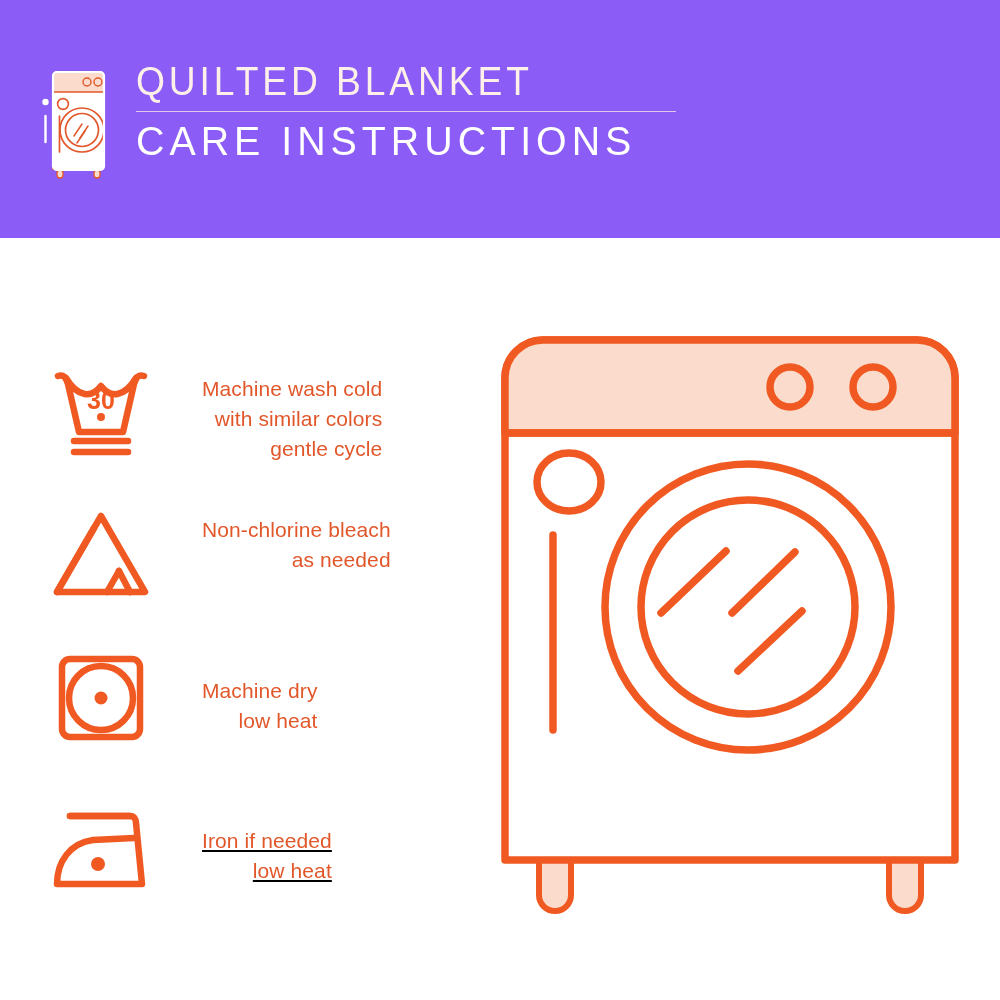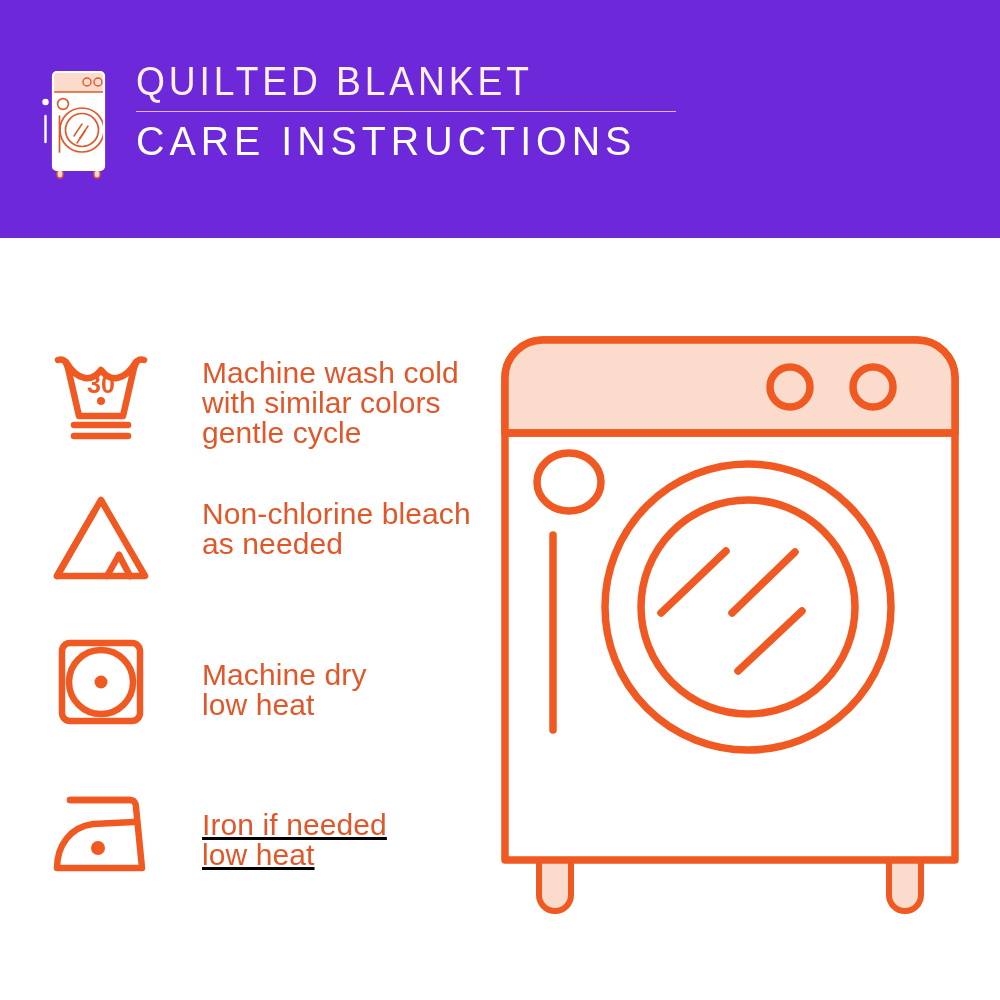--- a/index.html
+++ b/index.html
@@ -14,21 +14,21 @@
     overflow: hidden;
     position: relative;
   }
 
   
   .header {
     position: absolute;
     left: 0; top: 0;
     width: 1000px;
     height: 238px;
-    background: #6d28d9;
+    background: #8b5cf6;
     box-sizing: border-box;
   }
   .header-inner {
     position: absolute;
     left: 42px;
     top: 60px;
     display: flex;
     align-items: flex-start;
   }
   .brand-icon {
@@ -65,23 +65,24 @@
     line-height: 1.05;
     white-space: nowrap;
     transform: scaleX(0.96);
     transform-origin: left center;
   }
 
   
   .care-list {
     position: absolute;
     left: 0;
-    top: 236px;
+    top: 252px;
     width: 500px;
     height: 554px;
+    text-align: right;
   }
   .care-row {
     position: absolute;
     left: 48px;
     display: flex;
     align-items: flex-start;
     width: 440px;
   }
   .care-row.r0 { top: 112px; }
   .care-row.r1 { top: 255px; }
@@ -91,21 +92,21 @@
   .care-icon {
     width: 106px;
     height: 96px;
     flex: none;
   }
   .care-icon svg { display: block; }
 
   .care-text {
     margin-left: 48px;
     color: #E2572A;
-    font-size: 30px;
+    font-size: 21px;
     line-height: 30px;
     font-weight: 500;
     letter-spacing: 0.1px;
     white-space: pre-line;
   }
   .care-row.r0 .care-text { margin-top: 10px; }
   .care-row.r1 .care-text { margin-top: 8px; }
   .care-row.r2 .care-text { margin-top: 24px; }
   .care-row.r3 .care-text { margin-top: 24px; }
 

